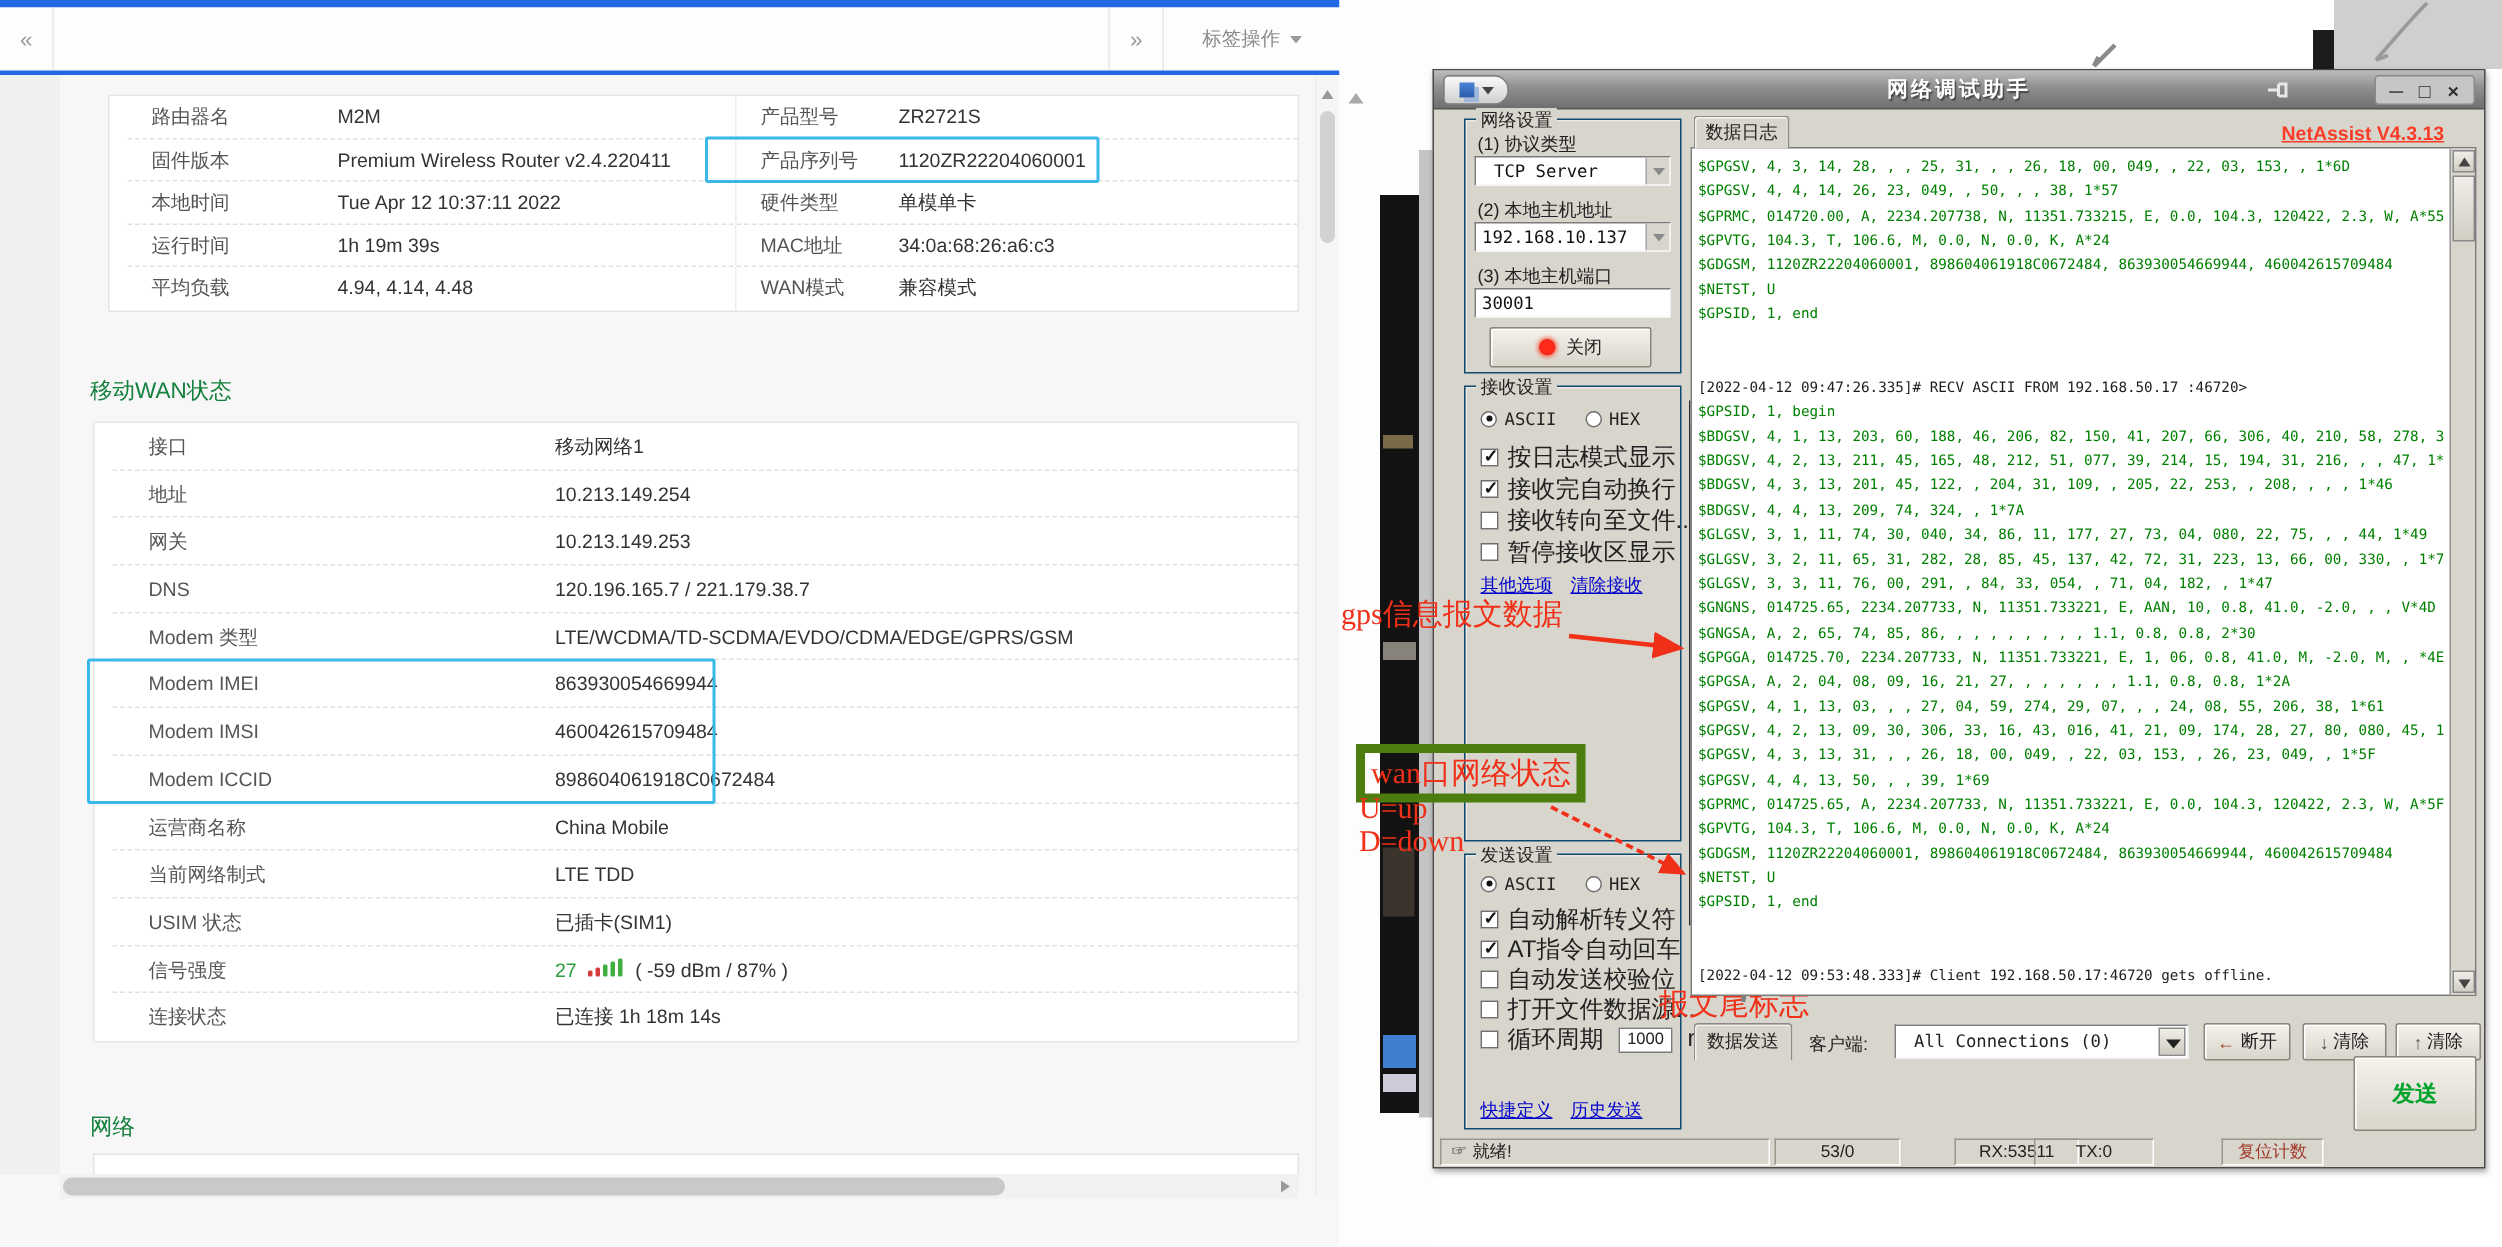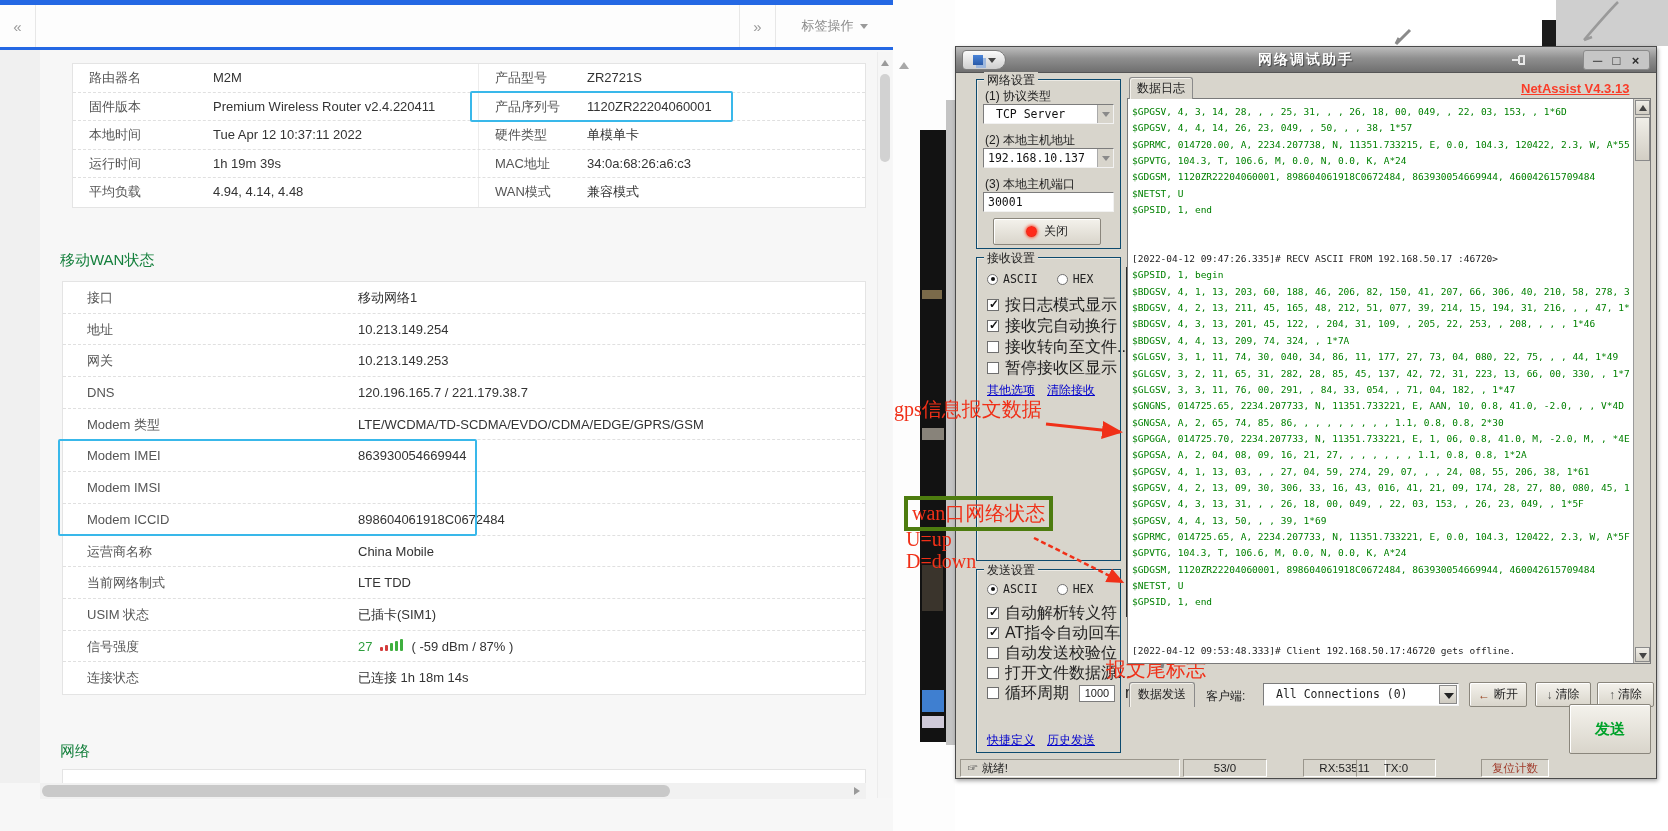--- a/index.html
+++ b/index.html
@@ -12,21 +12,21 @@
   .b-topedge { position:absolute; left:0; top:0; width:893px; height:5px; background:#2468e4; }
   .b-top { position:absolute; left:0; top:5px; width:893px; height:42px; background:#fdfdfd; display:flex; align-items:stretch; }
   .b-collapse { width:36px; border-right:1px solid #e7e7e7; color:#9a9a9a; font-size:15px; display:flex; align-items:center; justify-content:center; cursor:pointer; }
   .b-tabstrip { flex:1; }
   .b-fwd { width:36px; border-left:1px solid #e7e7e7; color:#9a9a9a; font-size:15px; display:flex; align-items:center; justify-content:center; }
   .b-tabmenu { width:118px; border-left:1px solid #e7e7e7; color:#8a8a8a; font-size:13px; display:flex; align-items:center; justify-content:center; gap:6px; }
   .caret { width:0; height:0; border-left:4px solid transparent; border-right:4px solid transparent; border-top:5px solid #9a9a9a; display:inline-block; }
   .b-blueline { position:absolute; left:0; top:47px; width:893px; height:3px; background:#2468e4; }
   .b-gutter { position:absolute; left:0; top:50px; width:40px; height:733px; background:#f0f0f0; }
 
-  .tbl { position:absolute; background:#fff; border:1px solid #e4e4e4; }
+  .tbl { position:absolute; background:#fff; border:1px solid #e4e4e4;padding-left:12px; }
   .tbl1 { left:72px; top:63px; width:794px; }
   .r1 { display:grid; grid-template-columns:124px 281px 93px 296px; height:28.6px; line-height:28.6px; border-bottom:1px dashed #e0e0e0; }
   .r1:last-child { border-bottom:none; }
   .r1 .c { padding-left:16px; font-size:13px; overflow:hidden; white-space:nowrap; }
   .r1 .l { color:#555; }
   .r1 .v { color:#333; }
   .r1 .c:nth-child(3) { border-left:1px solid #ececec; }
 
   .sec-title { position:absolute; font-size:15px; color:#15803d; }
   .t-wan { left:60px; top:251px; }
@@ -147,21 +147,21 @@
   .sp0 { left:2px; width:220px; text-align:left; padding-left:6px; }
   .sp1 { left:225px; width:84px; }
   .sp2 { left:312px; width:83px;margin-left:33px; }
   .sp3 { left:398px; width:80px; }
   .sp4 { left:523px; width:68px; color:#a03a2a; cursor:pointer; }
 
   
   .ann { position:absolute; color:#f03018; font-family:"Liberation Serif", serif; pointer-events:none; white-space:nowrap; }
   .ann-head { left:1140px; top:214px; font-size:21px; }
   .ann-gps { left:894px; top:396px; font-size:20px; }
-  .ann-wan { left:904px; top:496px; font-size:20px; border:4px solid #4d7c0f; padding:0 4px; }
+  .ann-wan { left:904px; top:496px; font-size:20px; border:6px solid #4d7c0f; padding:0 4px; }
   .ann-u { left:906px; top:528px; font-size:20px; }
   .ann-d { left:906px; top:550px; font-size:20px; }
   .ann-dev { left:1272px; top:594px; font-size:21px; }
   .ann-tail { left:1106px; top:656px; font-size:20px; }
 
   .obox { position:absolute; pointer-events:none; }
   .box-black { left:1126px; top:267px; width:427px; height:350px; border:2px solid #2a2a2a; }
   .box-red { left:1129px; top:283px; width:421px; height:296px; border:2px solid #e82020; }
   .box-cyan { left:1129px; top:557px; width:421px; height:23px; border:2px solid #30b8e8; }
   .box-begin { left:1127px; top:263px; width:95px; height:21px; border:2px solid #909090; }
@@ -268,20 +268,23 @@
 
         <div class="r2">
           <div class="c l">Modem IMEI</div>
           <div class="c v">
             <span class="vmain">863930054669944</span><span class="vextra"></span>
           </div>
         </div>
 
         <div class="r2">
           <div class="c l">Modem IMSI</div>
+          <div class="c v">
+            <span class="vmain">460042615709484</span><span class="vextra"></span>
+          </div>
         </div>
 
         <div class="r2">
           <div class="c l">Modem ICCID</div>
           <div class="c v">
             <span class="vmain">898604061918C0672484</span><span class="vextra"></span>
           </div>
         </div>
 
         <div class="r2">

